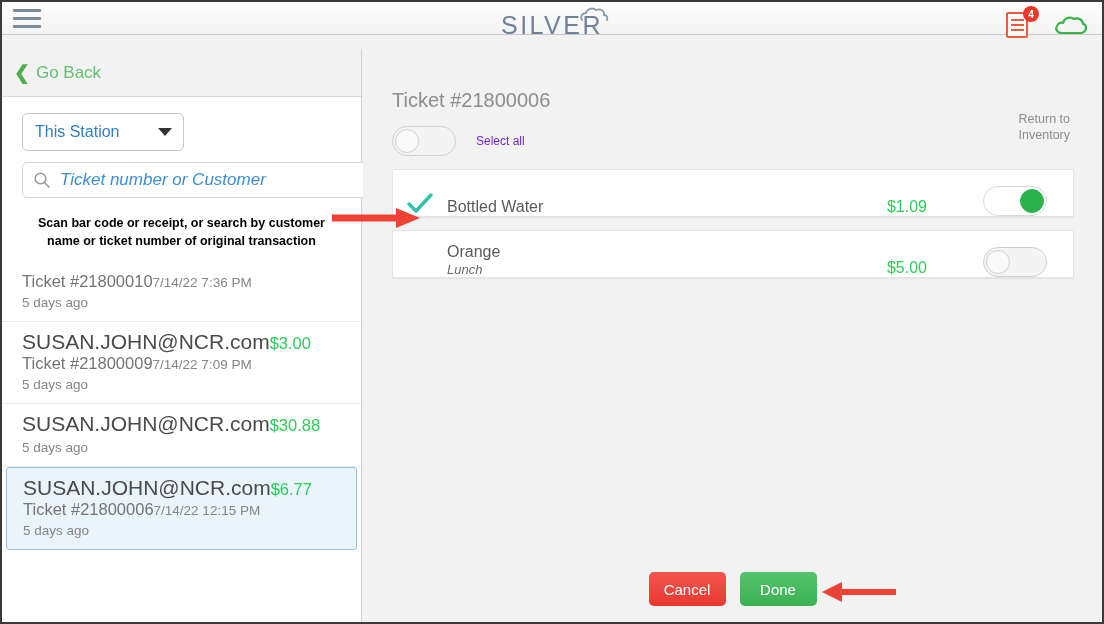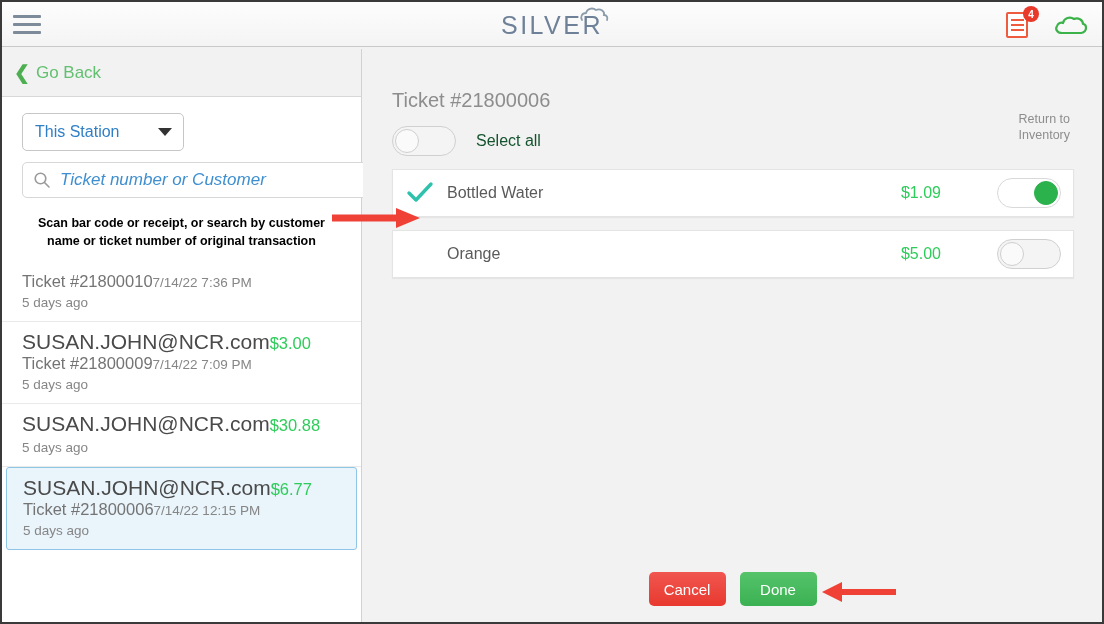--- a/index.html
+++ b/index.html
@@ -13,21 +13,21 @@
     position: relative;
     width: 1104px; height: 624px;
     border: 2px solid #3a3a3a;
     background: #f2f2f2;
     overflow: hidden;
   }
 
   
   .topbar {
     position: absolute; top: 0; left: 0;
-    width: 1100px; height: 45px;
+    width: 1100px; height: 33px;
     background: linear-gradient(#fdfdfd, #f4f4f4);
     border-bottom: 1px solid #c9c9c9;
     display: flex; align-items: center;
   }
   .hamburger {
     margin-left: 11px; width: 30px; height: 24px;
     display: flex; flex-direction: column; justify-content: center; gap: 5px;
     cursor: pointer;
   }
   .hamburger i {
@@ -169,21 +169,21 @@
   .select-all-row {
     margin: 14px 0 0 29px;
     display: flex; align-items: center;
     position: relative; width: 680px;
   }
   .rti-label {
     position: absolute; right: 2px; top: -14px;
     font-size: 12.5px; color: #8d8d8d;
     text-align: right; line-height: 1.25;
   }
-  .select-all-text { margin-left: 20px; font-size: 16px; color: #14532d; }
+  .select-all-text { margin-left: 20px; font-size: 12px; color: #6d28d9; }
 
   .toggle {
     width: 64px; height: 30px; border-radius: 16px;
     border: 1px solid #d0d0d0; background: #f4f4f4;
     position: relative; cursor: pointer; flex: 0 0 64px;
   }
   .toggle .knob {
     position: absolute; top: 2px; left: 2px;
     width: 24px; height: 24px; border-radius: 50%;
     background: #fafafa; border: 1px solid #cfcfcf;
@@ -192,22 +192,22 @@
   .toggle.on .knob {
     left: auto; right: 2px;
     background: #2bb24c; border-color: #2bb24c;
   }
 
   .line-items { margin: 13px 0 0 29px; width: 682px; }
   .line-item {
     background: #ffffff;
     border: 1px solid #e4e4e4;
     height: 48px;
-    display: flex; align-items: center;
-    padding: 0 12px 0 0;
+    display: flex; align-items: flex-end;
+    padding: 0 26px 0 0;
     margin-bottom: 13px;
     box-shadow: 0 1px 1px rgba(0,0,0,0.05);
   }
   .li-check { width: 54px; flex: 0 0 54px; display: flex; justify-content: center; }
   .li-name-wrap { flex: 1; }
   .li-name { font-size: 16px; color: #5a5a5a; }
   .li-mod { font-size: 13px; color: #6a6a6a; font-style: italic; margin-top: 1px; }
   .li-price { font-size: 16px; color: #2ecc5a; margin-right: 56px; }
 
   
@@ -356,20 +356,21 @@
           </div>
           <div class="li-price">$1.09</div>
           <div class="toggle on">
             <div class="knob"></div>
           </div>
         </div>
         <div class="line-item">
           <div class="li-check"></div>
           <div class="li-name-wrap">
             <div class="li-name">Orange</div>
+            <div class="li-mod">Lunch</div>
           </div>
           <div class="li-price">$5.00</div>
           <div class="toggle">
             <div class="knob"></div>
           </div>
         </div>
       </div>
 
     <div class="footer-btns">
       <button class="btn btn-cancel">Cancel</button>

